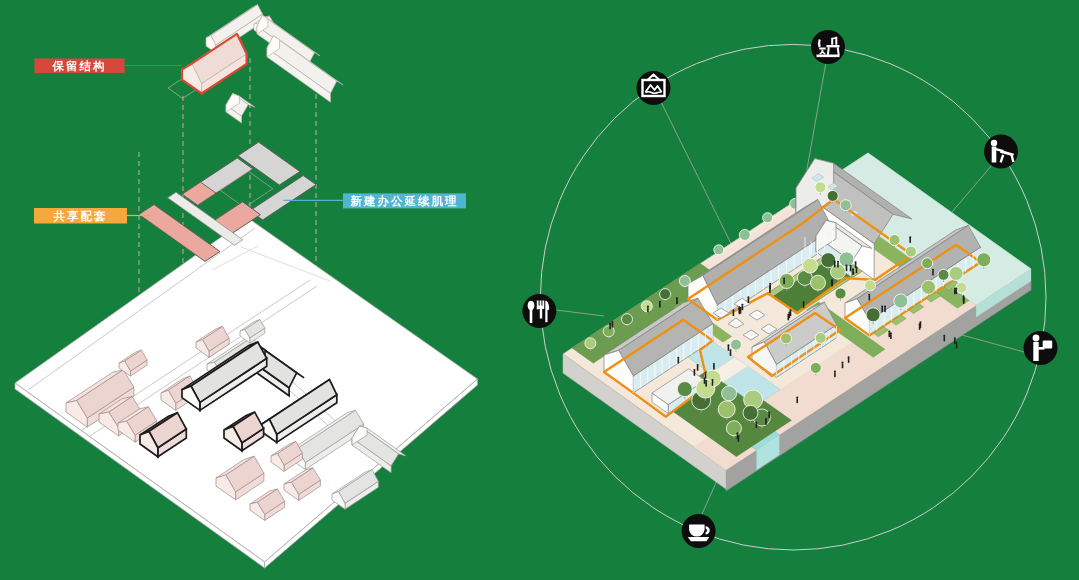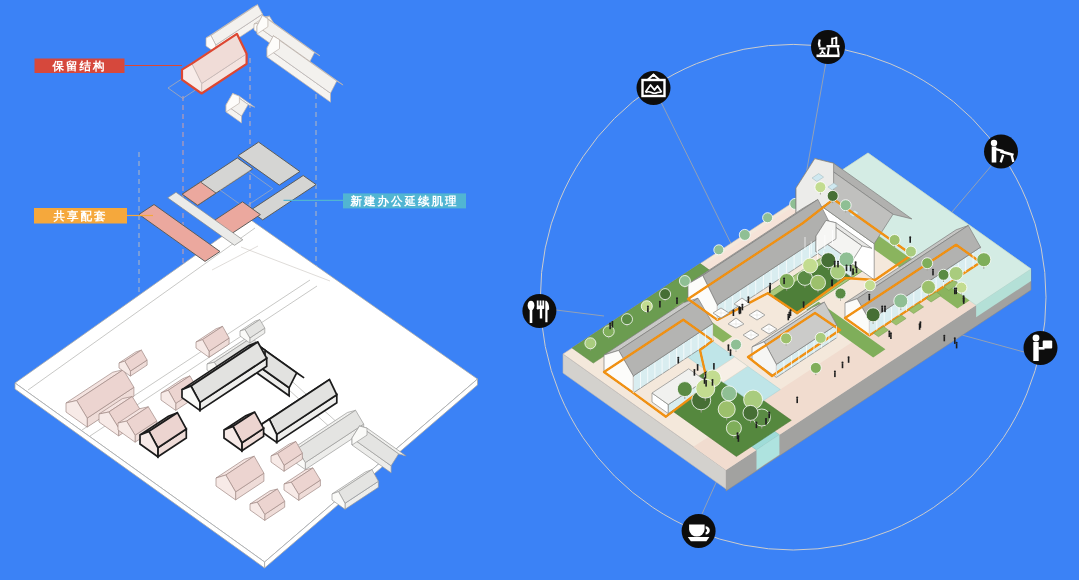--- a/index.html
+++ b/index.html
@@ -1,16 +1,16 @@
 <!DOCTYPE html>
 <html><head>
 <meta charset="utf-8">
 <style>
 html,body{margin:0;padding:0;background:#ffffff;}
-.page{width:1079px;height:580px;position:relative;overflow:hidden;background:#3b82f6;}
+.page{width:1079px;height:580px;position:relative;overflow:hidden;background:#15803d;}
 .lbl{font-family:"Liberation Sans",sans-serif;font-size:11.5px;font-weight:bold;fill:#ffffff;text-anchor:middle;letter-spacing:2px;}
 </style>
 </head>
 <body>
 
 <div class="page">
 <svg width="1079" height="580" viewBox="0 0 1079 580">
 
 <g>
 

